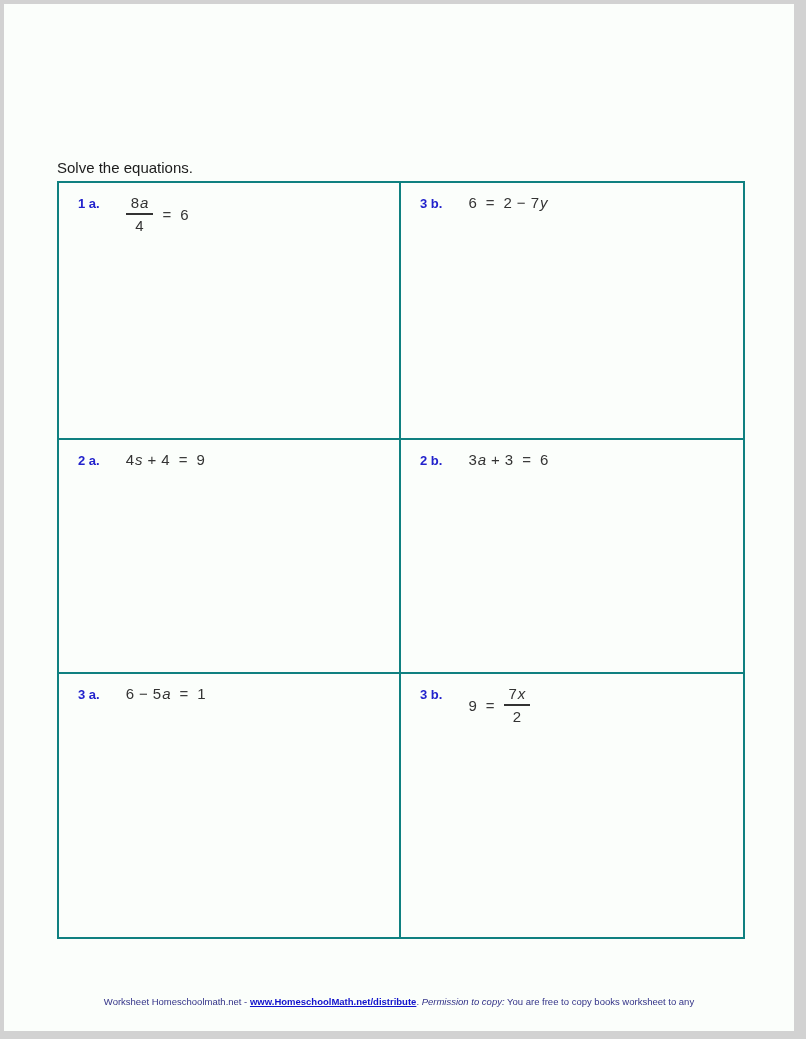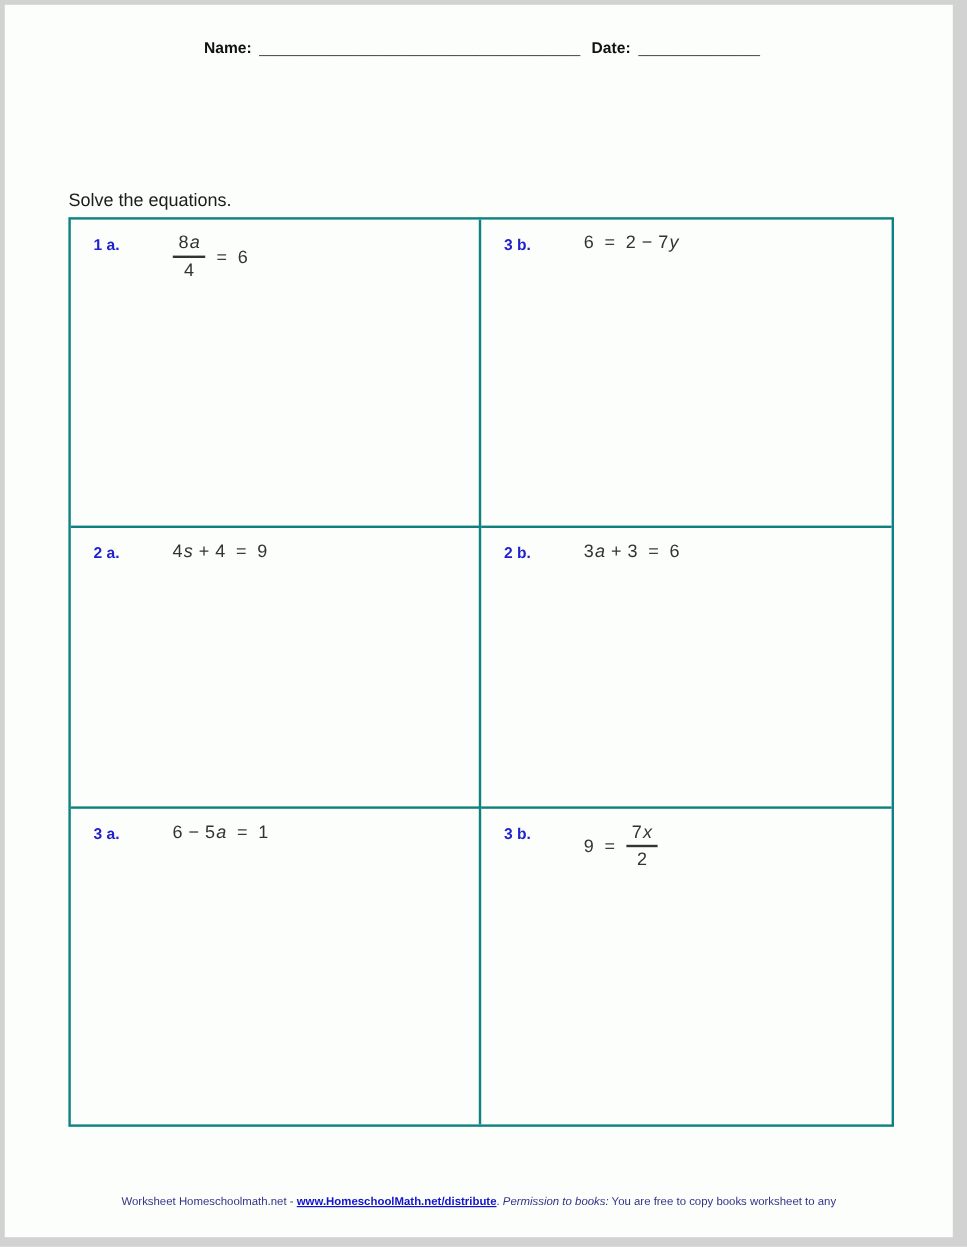--- a/index.html
+++ b/index.html
@@ -52,21 +52,20 @@
     width: 688px; height: 758px;
     display: grid;
     grid-template-columns: 1fr 1fr;
     grid-template-rows: 257px 234px 1fr;
     border: 2px solid var(--teal);
   }
   .cell {
     padding: 11px 8px 8px 19px;
     display: flex;
     align-items: flex-start;
-    gap: 18px;
   }
   .cell.br { border-right: 2px solid var(--teal); }
   .cell.bb { border-bottom: 2px solid var(--teal); }
   .plabel {
     font-size: 13px; font-weight: bold; color: var(--labelblue);
     margin-top: 2px; margin-right: 14px; white-space: nowrap; flex-shrink: 0;
   }
   .equation {
     display: flex; align-items: center;
     font-size: 15px; color: var(--eqgray);
@@ -94,26 +93,20 @@
     color: var(--linkblue); font-weight: bold; text-decoration: underline;
     cursor: pointer;
   }
   .footer .ital { font-style: italic; }
 </style>
 </head>
 <body>
 
 <div class="page">
 
-  <div class="header-line">
-    <span class="name-label">Name:</span>
-    <span class="name-line">_____________________________________</span>
-    <span class="date-label">Date:</span>
-    <span class="date-line">______________</span>
-  </div>
 
 
   <div class="instructions">Solve the equations.</div>
 
   <div class="ptable">
 
     <div class="cell br bb">
       <span class="plabel">1 a.</span>
       <div class="equation">
         <span class="frac">
@@ -169,16 +162,16 @@
           <span class="den">
               <span>2</span>
             </span>
         </span>
       </div>
     </div>
 
   </div>
 
   <div class="footer">
-    <div><span>Worksheet Homeschoolmath.net - </span><span class="footer-link">www.HomeschoolMath.net/distribute</span><span>.  </span><span class="ital">Permission to books:</span><span> You are free to copy books worksheet to any</span></div>
+    <div><span>Worksheet Homeschoolmath.net - </span><span class="footer-link">www.HomeschoolMath.net/distribute</span><span>.  </span><span class="ital">Permission to copy:</span><span> You are free to copy books worksheet to any</span></div>
   </div>
 
 </div>
 
 </body></html>

